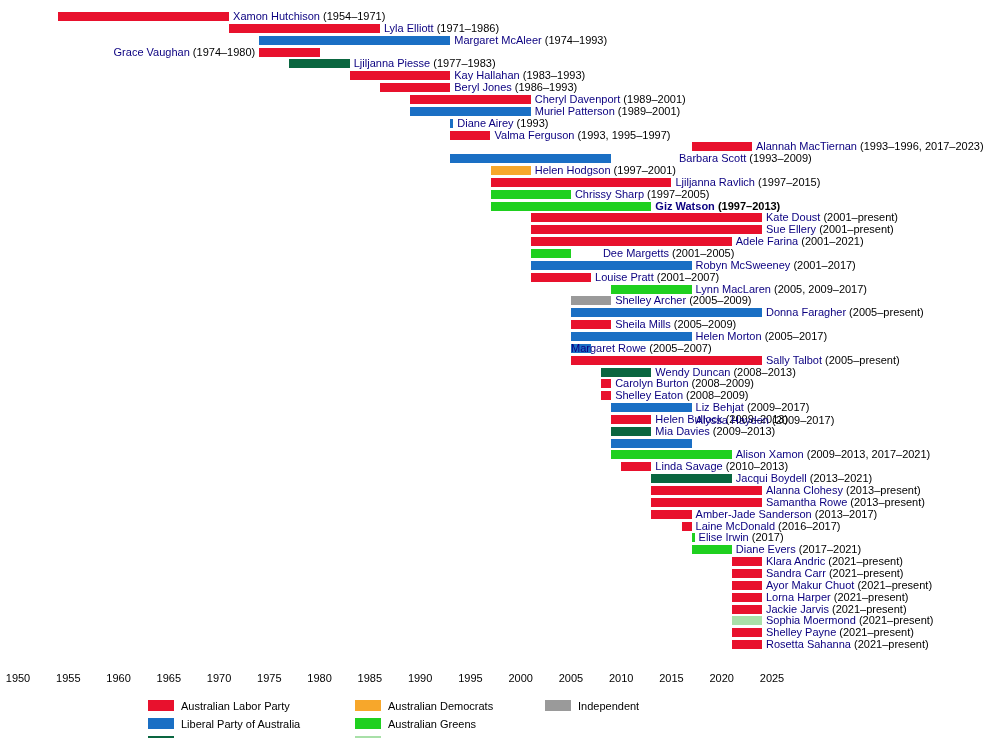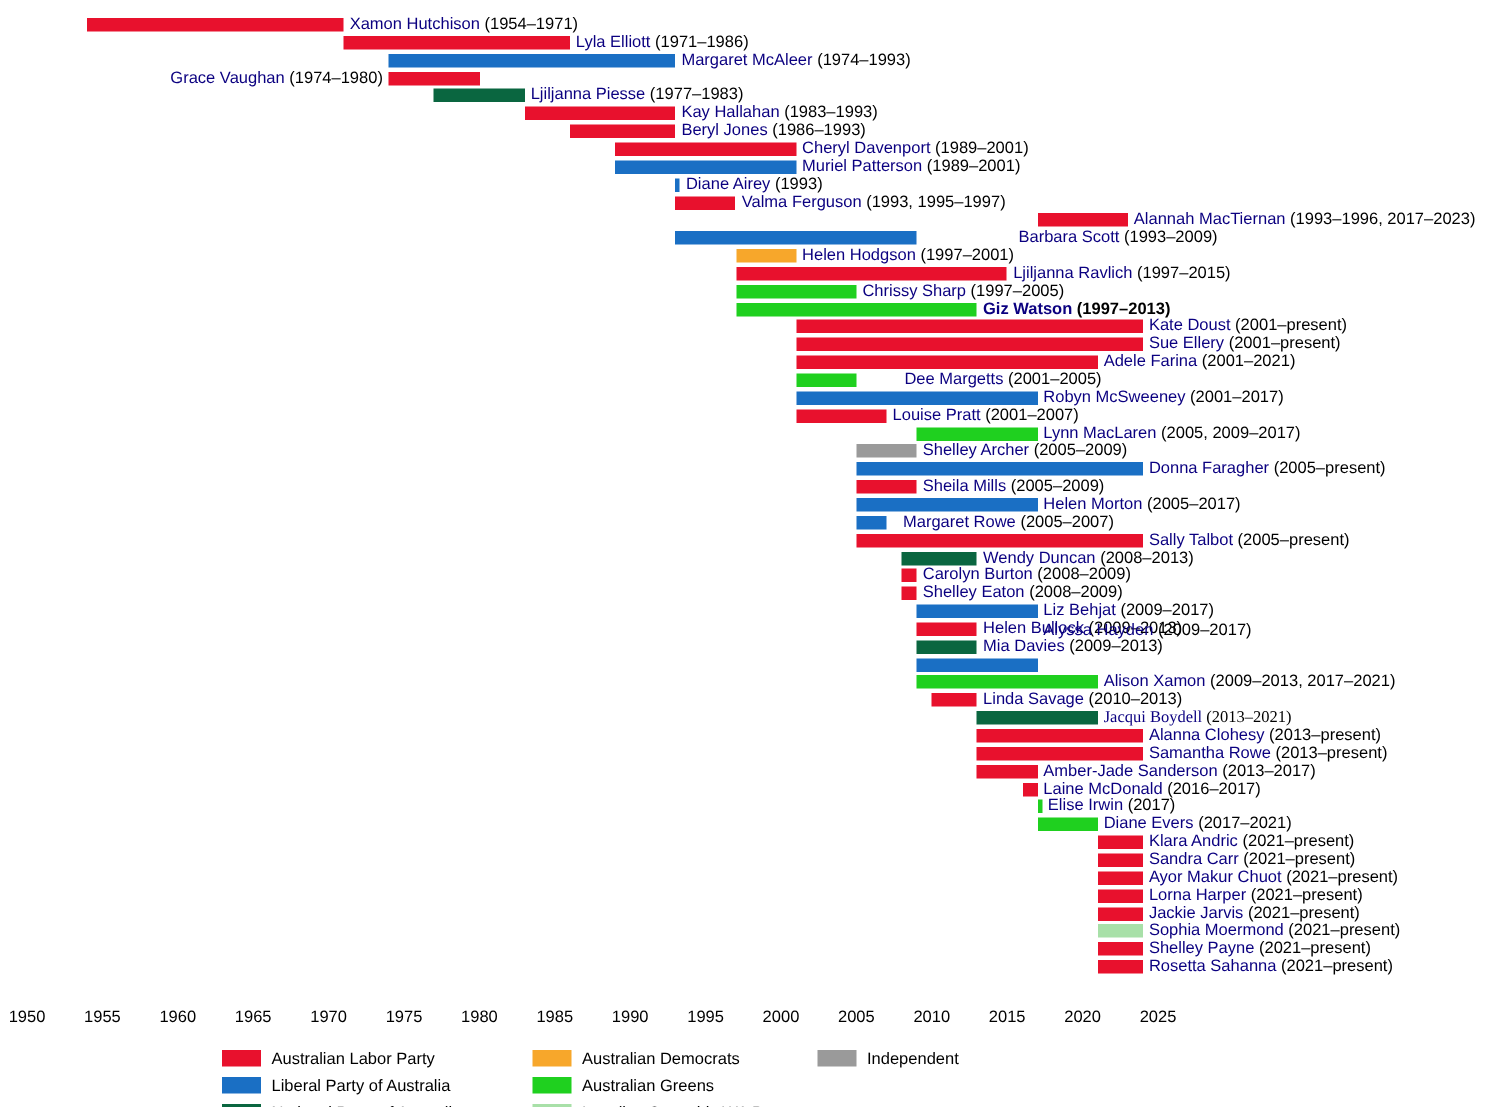--- a/index.html
+++ b/index.html
@@ -124,21 +124,21 @@
     <div class="bar-label" style="top: 283.55px; left: 695.573px;"><span class="nm">Lynn MacLaren</span><span class="years"> (2005, 2009–2017)</span></div>
     <div class="bar" style="left: 570.933px; top: 296.4px; width: 40.2133px; background: rgb(154, 154, 154);"></div>
     <div class="bar-label" style="top: 295.4px; left: 615.147px;"><span class="nm">Shelley Archer</span><span class="years"> (2005–2009)</span></div>
     <div class="bar" style="left: 570.933px; top: 308.25px; width: 191.013px; background: rgb(26, 111, 196);"></div>
     <div class="bar-label" style="top: 307.25px; left: 765.947px;"><span class="nm">Donna Faragher</span><span class="years"> (2005–present)</span></div>
     <div class="bar" style="left: 570.933px; top: 320.1px; width: 40.2133px; background: rgb(232, 17, 45);"></div>
     <div class="bar-label" style="top: 319.1px; left: 615.147px;"><span class="nm">Sheila Mills</span><span class="years"> (2005–2009)</span></div>
     <div class="bar" style="left: 570.933px; top: 331.95px; width: 120.64px; background: rgb(26, 111, 196);"></div>
     <div class="bar-label" style="top: 330.95px; left: 695.573px;"><span class="nm">Helen Morton</span><span class="years"> (2005–2017)</span></div>
     <div class="bar" style="left: 570.933px; top: 343.8px; width: 20.1067px; background: rgb(26, 111, 196);"></div>
-    <div class="bar-label" style="top: 342.8px; left: 602px;"><span class="nm">Margaret Rowe</span><span class="years"> (2005–2007)</span></div>
+    <div class="bar-label" style="top: 342.8px; left: 571px;"><span class="nm">Margaret Rowe</span><span class="years"> (2005–2007)</span></div>
     <div class="bar" style="left: 570.933px; top: 355.65px; width: 191.013px; background: rgb(232, 17, 45);"></div>
     <div class="bar-label" style="top: 354.65px; left: 765.947px;"><span class="nm">Sally Talbot</span><span class="years"> (2005–present)</span></div>
     <div class="bar" style="left: 601.093px; top: 367.5px; width: 50.2667px; background: rgb(10, 102, 64);"></div>
     <div class="bar-label" style="top: 366.5px; left: 655.36px;"><span class="nm">Wendy Duncan</span><span class="years"> (2008–2013)</span></div>
     <div class="bar" style="left: 601.093px; top: 379.35px; width: 10.0533px; background: rgb(232, 17, 45);"></div>
     <div class="bar-label" style="top: 378.35px; left: 615.147px;"><span class="nm">Carolyn Burton</span><span class="years"> (2008–2009)</span></div>
     <div class="bar" style="left: 601.093px; top: 391.2px; width: 10.0533px; background: rgb(232, 17, 45);"></div>
     <div class="bar-label" style="top: 390.2px; left: 615.147px;"><span class="nm">Shelley Eaton</span><span class="years"> (2008–2009)</span></div>
     <div class="bar" style="left: 611.147px; top: 403.05px; width: 80.4267px; background: rgb(26, 111, 196);"></div>
     <div class="bar-label" style="top: 402.05px; left: 695.573px;"><span class="nm">Liz Behjat</span><span class="years"> (2009–2017)</span></div>
@@ -146,21 +146,21 @@
     <div class="bar-label" style="top: 413.9px; left: 655.36px;"><span class="nm">Helen Bullock</span><span class="years"> (2009–2013)</span></div>
     <div class="bar" style="left: 611.147px; top: 426.75px; width: 40.2133px; background: rgb(10, 102, 64);"></div>
     <div class="bar-label" style="top: 425.75px; left: 655.36px;"><span class="nm">Mia Davies</span><span class="years"> (2009–2013)</span></div>
     <div class="bar" style="left: 611.147px; top: 438.6px; width: 80.4267px; background: rgb(26, 111, 196);"></div>
     <div class="bar-label" style="top: 415px; left: 695.573px; text-align: center;"><span class="nm">Alyssa Hayden</span><span class="years"> (2009–2017)</span></div>
     <div class="bar" style="left: 611.147px; top: 450.45px; width: 120.64px; background: rgb(31, 208, 31);"></div>
     <div class="bar-label" style="top: 449.45px; left: 735.787px;"><span class="nm">Alison Xamon</span><span class="years"> (2009–2013, 2017–2021)</span></div>
     <div class="bar" style="left: 621.2px; top: 462.3px; width: 30.16px; background: rgb(232, 17, 45);"></div>
     <div class="bar-label" style="top: 461.3px; left: 655.36px;"><span class="nm">Linda Savage</span><span class="years"> (2010–2013)</span></div>
     <div class="bar" style="left: 651.36px; top: 474.15px; width: 80.4267px; background: rgb(10, 102, 64);"></div>
-    <div class="bar-label" style="top: 473.15px; left: 735.787px; font-family: Liberation Serif, serif;"><span class="nm">Jacqui Boydell</span><span class="years"> (2013–2021)</span></div>
+    <div class="bar-label" style="top: 473.15px; left: 735.787px;"><span class="nm">Jacqui Boydell</span><span class="years"> (2013–2021)</span></div>
     <div class="bar" style="left: 651.36px; top: 486px; width: 110.587px; background: rgb(232, 17, 45);"></div>
     <div class="bar-label" style="top: 485px; left: 765.947px;"><span class="nm">Alanna Clohesy</span><span class="years"> (2013–present)</span></div>
     <div class="bar" style="left: 651.36px; top: 497.85px; width: 110.587px; background: rgb(232, 17, 45);"></div>
     <div class="bar-label" style="top: 496.85px; left: 765.947px;"><span class="nm">Samantha Rowe</span><span class="years"> (2013–present)</span></div>
     <div class="bar" style="left: 651.36px; top: 509.7px; width: 40.2133px; background: rgb(232, 17, 45);"></div>
     <div class="bar-label" style="top: 508.7px; left: 695.573px;"><span class="nm">Amber-Jade Sanderson</span><span class="years"> (2013–2017)</span></div>
     <div class="bar" style="left: 681.52px; top: 521.55px; width: 10.0533px; background: rgb(232, 17, 45);"></div>
     <div class="bar-label" style="top: 520.55px; left: 695.573px;"><span class="nm">Laine McDonald</span><span class="years"> (2016–2017)</span></div>
     <div class="bar" style="left: 691.573px; top: 533.4px; width: 3.016px; background: rgb(31, 208, 31);"></div>
     <div class="bar-label" style="top: 532.4px; left: 698.589px;"><span class="nm">Elise Irwin</span><span class="years"> (2017)</span></div>

